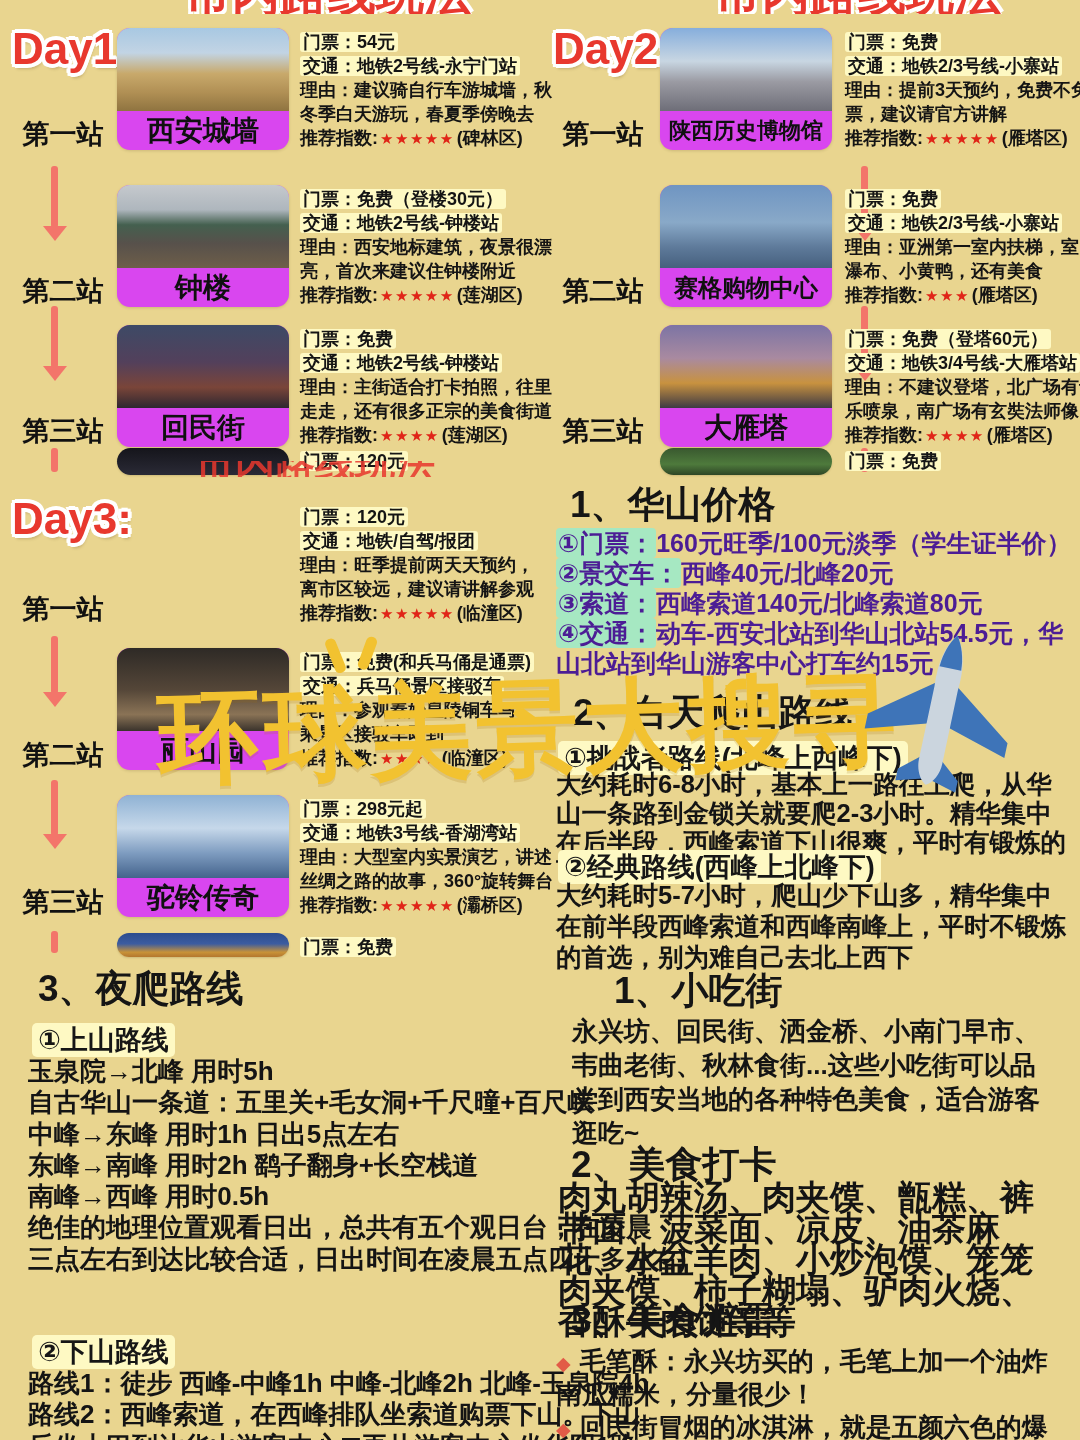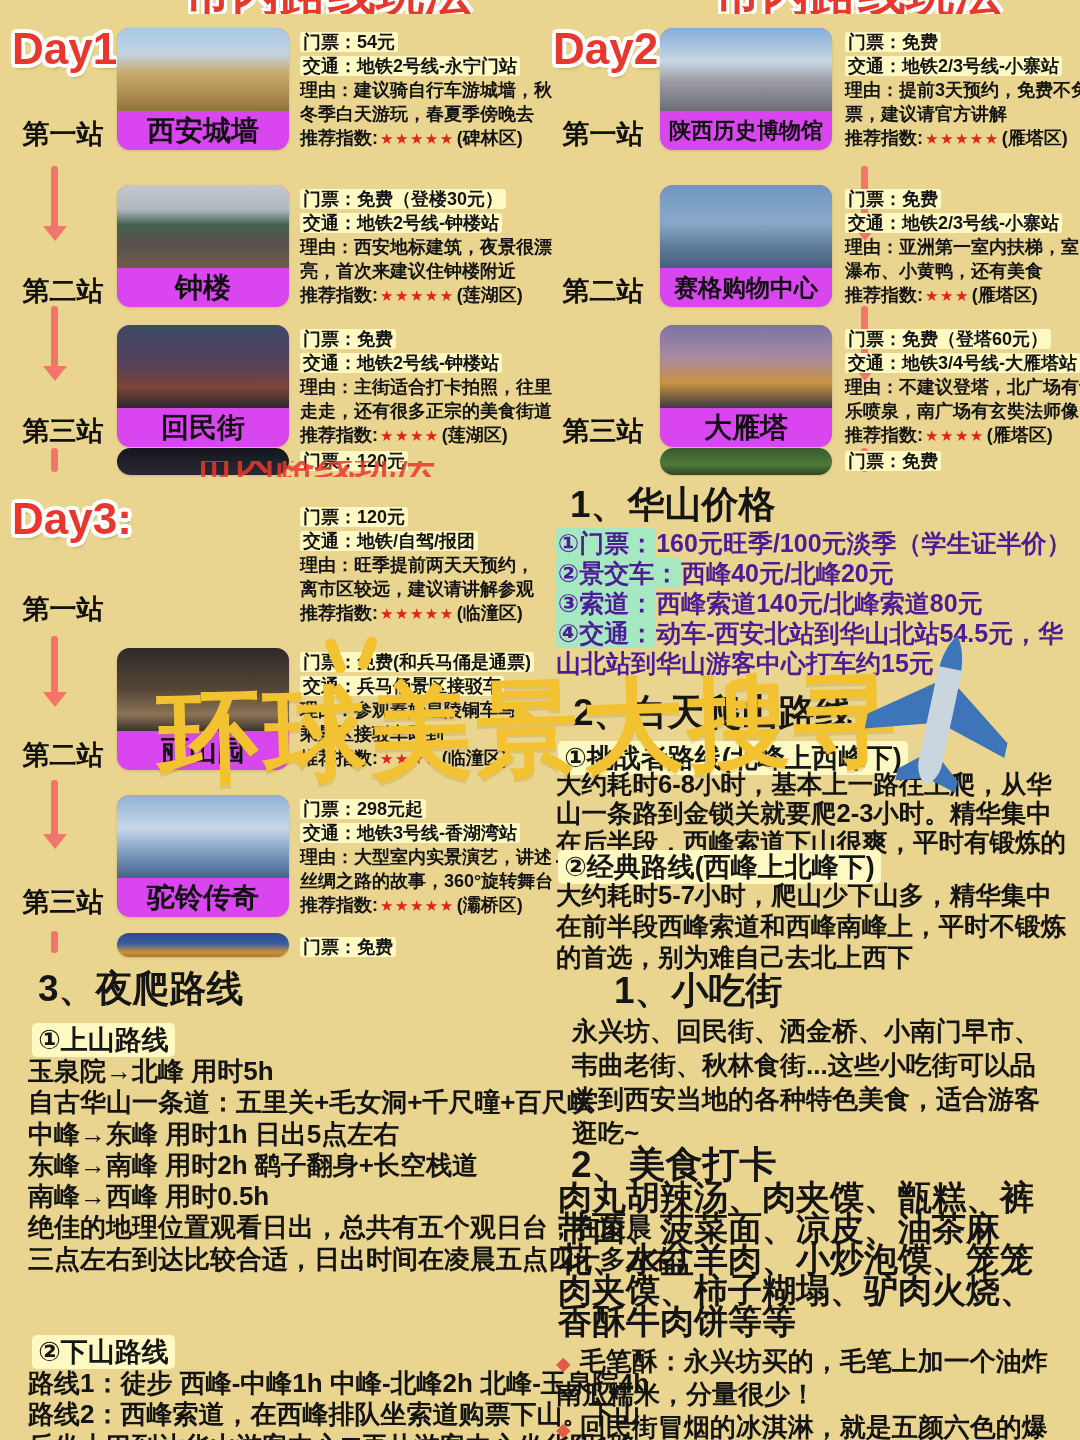--- a/index.html
+++ b/index.html
@@ -257,20 +257,21 @@
   <div class="para" style="left:556px;top:770px;width:518px;line-height:29px;">大约耗时6-8小时，基本上一路往上爬，从华山一条路到金锁关就要爬2-3小时。精华集中在后半段，西峰索道下山很爽，平时有锻炼的可选。</div>
   <div class="sub" style="left:558px;top:849px;"><span class="hl">②经典路线(西峰上北峰下)</span></div>
   <div class="para" style="left:556px;top:880px;width:518px;">大约耗时5-7小时，爬山少下山多，精华集中在前半段西峰索道和西峰南峰上，平时不锻炼的首选，别为难自己去北上西下</div>
 
   <div class="heading" style="left:563px;top:964px;margin-left:43px;"><span class="mk">1、小吃街</span></div>
   <div class="para" style="left:572px;top:1014px;width:472px;line-height:34px;font-size:26px;">永兴坊、回民街、洒金桥、小南门早市、韦曲老街、秋林食街...这些小吃街可以品尝到西安当地的各种特色美食，适合游客逛吃~</div>
 
   <div class="heading" style="left:563px;top:1138px;"><span class="mk">2、美食打卡</span></div>
   <div class="para" style="left:558px;top:1182px;width:504px;font-size:34px;">肉丸胡辣汤、肉夹馍、甑糕、裤带面、菠菜面、凉皮、油茶麻花、水盆羊肉、小炒泡馍、笼笼肉夹馍、柿子糊塌、驴肉火烧、香酥牛肉饼等等</div>
 
+  <div class="heading" style="left:563px;top:1294px;"><span class="mk">3、美食避雷</span></div>
   <div class="para" style="left:556px;top:1346px;width:510px;font-size:26px;">
     <div class="avoid-item"><span class="diamond">◆</span><span>毛笔酥：永兴坊买的，毛笔上加一个油炸南瓜糯米，分量很少！</span></div>
     <div class="avoid-item"><span class="diamond">◆</span><span>回民街冒烟的冰淇淋，就是五颜六色的爆米花，就是香精的味道</span></div>
   </div>
 
   <svg class="sparkle" viewBox="0 0 70 60">
     <rect x="12" y="6" width="11" height="36" rx="5" fill="#F2C230" transform="rotate(-22 17 24)"></rect>
     <rect x="44" y="4" width="11" height="34" rx="5" fill="#F2C230" transform="rotate(20 49 21)"></rect>
   </svg>
 

